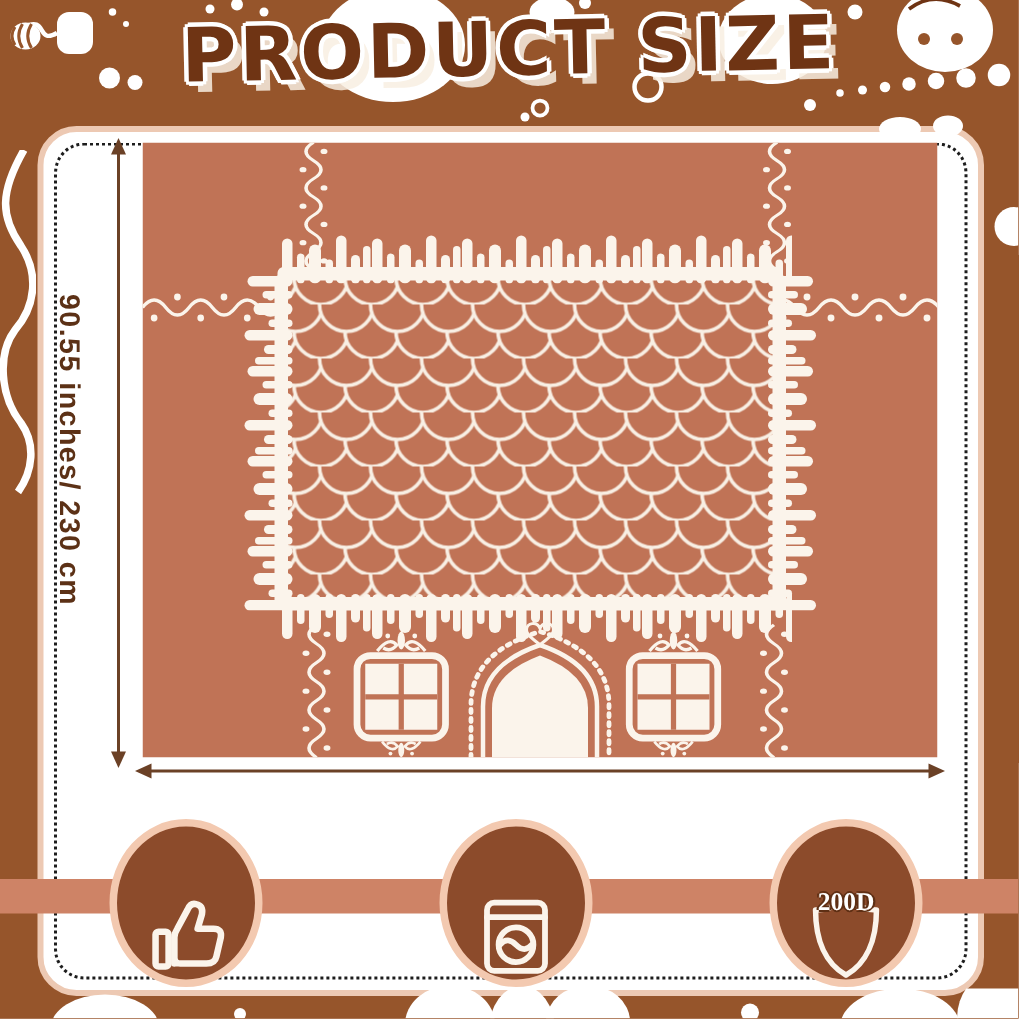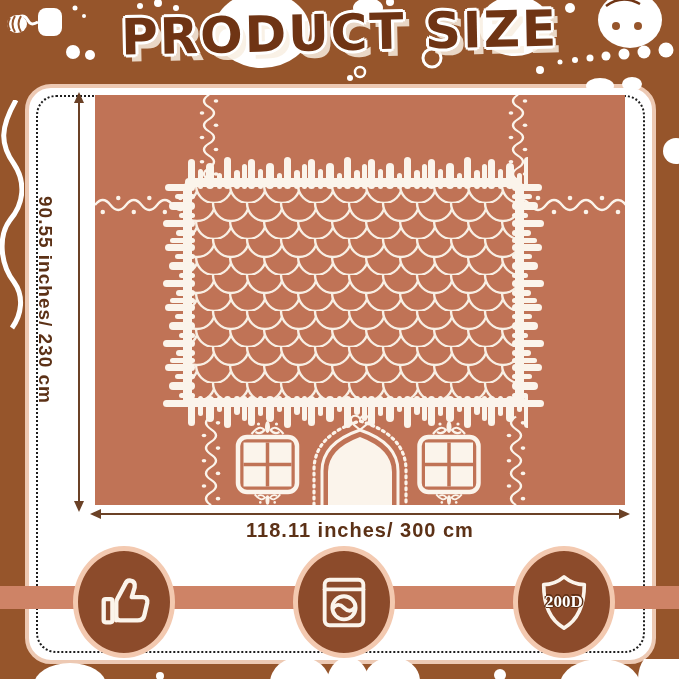--- a/index.html
+++ b/index.html
@@ -25,21 +25,21 @@
   .dim-v-label{position:absolute;left:34px;top:95px;height:410px;z-index:2;
     writing-mode:vertical-rl;text-align:center;font-weight:bold;font-size:19px;
     letter-spacing:1px;color:#5C3116;}
   .dim-h-label{position:absolute;left:95px;top:519px;width:530px;text-align:center;z-index:2;
     font-weight:bold;font-size:20px;letter-spacing:1px;color:#5C3116;}
   .arrow-svg{position:absolute;z-index:2;}
 
   
   .band{position:absolute;left:0;top:586px;width:679px;height:23px;background:#CE8366;z-index:3;}
   .feature{position:absolute;top:546px;width:92px;height:102px;z-index:4;border-radius:50%;
-    background:#8C4B2B;border:5px solid #F3C9B0;display:flex;align-items:center;justify-content:center;}
+    background:#8C4B2B;border:5px solid #F3C9B0;display:flex;align-items:flex-end;justify-content:center;}
   .feature-label{position:absolute;left:50%;top:50%;transform:translate(-50%,-52%);
     font-family:"Liberation Serif",serif;font-weight:bold;font-size:17px;color:#FFFFFF;
     text-shadow:1.5px 0 0 #5E2F14,-1.5px 0 0 #5E2F14,0 1.5px 0 #5E2F14,0 -1.5px 0 #5E2F14;}
 
   .edge-deco{position:absolute;z-index:2;}
 </style>
 </head>
 <body>
 
 <div class="stage">
@@ -273,21 +273,20 @@
     <line x1="11" y1="10" x2="11" y2="414" stroke="#6B4126" stroke-width="2"></line>
     <polygon points="11,2 6,13 16,13" fill="#6B4126"></polygon>
     <polygon points="11,422 6,411 16,411" fill="#6B4126"></polygon>
   </svg>
   <svg class="arrow-svg" style="left:88px;top:502px" width="544" height="24">
     <line x1="9" y1="12" x2="535" y2="12" stroke="#6B4126" stroke-width="2"></line>
     <polygon points="2,12 13,7 13,17" fill="#6B4126"></polygon>
     <polygon points="542,12 531,7 531,17" fill="#6B4126"></polygon>
   </svg>
   <div class="dim-v-label">90.55 inches/ 230 cm</div>
-  <div class="dim-h-label">118.11 inches/ 300 cm</div>
 
   <div class="band"></div>
 
   <div class="feature" style="left:73px">
     <svg width="58" height="58" viewBox="0 0 60 60">
       <g stroke="#FBF4EB" stroke-width="4.5" fill="none" stroke-linejoin="round" stroke-linecap="round">
         <rect x="9" y="27" width="9" height="24" rx="2"></rect>
         <path d="M22,49 V31 q0,-3 2,-6 l7,-13 q2,-5 6,-4 q5,1 4,7 l-3,10 h11 q6,0 5,6 l-3,13 q-1,5 -7,5 h-18 q-4,0 -4,-4"></path>
       </g>
     </svg>

